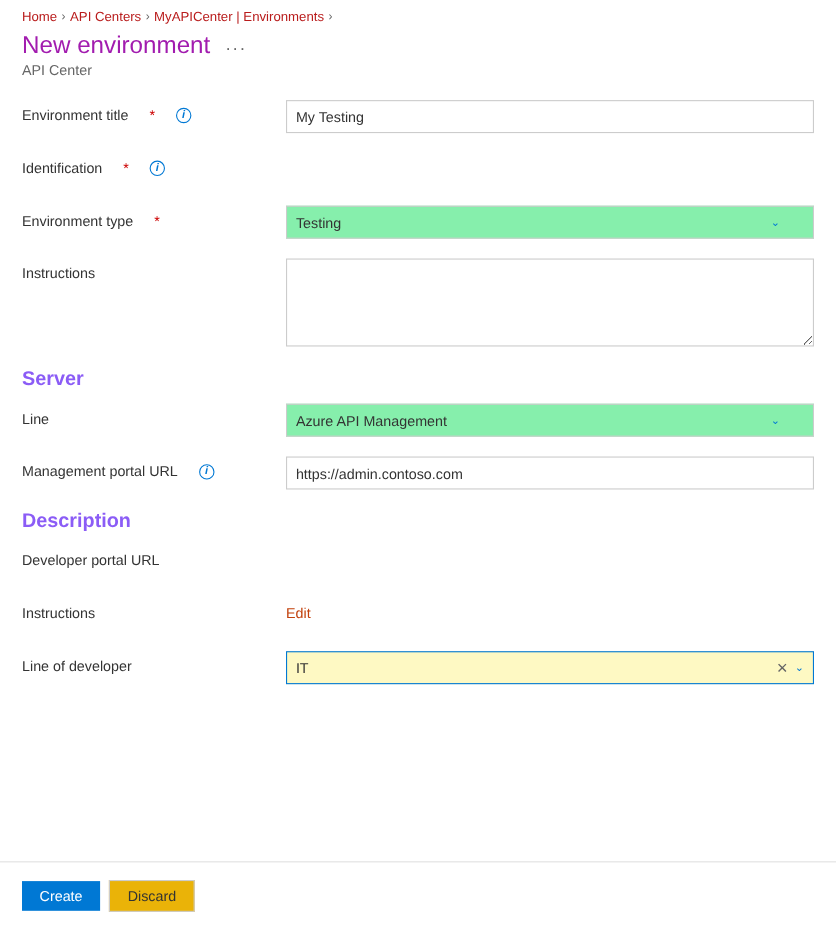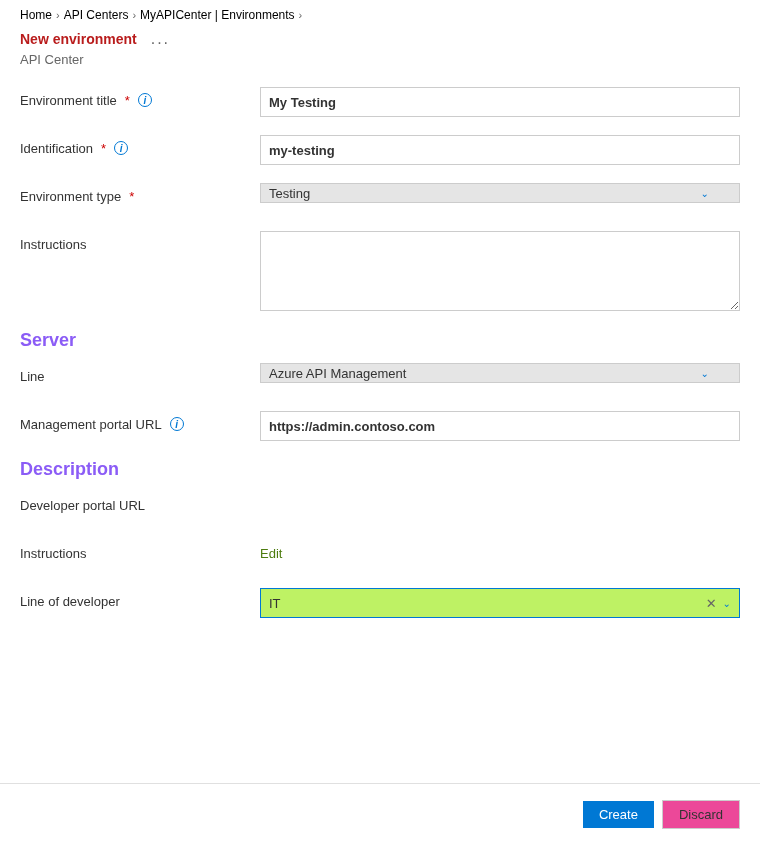--- a/index.html
+++ b/index.html
@@ -17,21 +17,21 @@
     
     .breadcrumb {
       padding: 8px 20px 6px 20px;
       font-size: 12px;
       color: #0078d4;
       display: flex;
       align-items: center;
       gap: 4px;
     }
     .breadcrumb a {
-      color: #000000;
+      color: #b91c1c;
       text-decoration: none;
     }
     .breadcrumb .sep {
       color: #666;
       font-size: 11px;
     }
 
     
     .main-content {
       flex: 1;
@@ -39,23 +39,23 @@
     }
 
     
     .page-header {
       display: flex;
       align-items: center;
       gap: 8px;
       margin-bottom: 2px;
     }
     .page-title {
-      font-size: 14px;
-      font-weight: 700;
-      color: #b91c1c;
+      font-size: 22px;
+      font-weight: 400;
+      color: #a21caf;
     }
     .ellipsis-btn {
       font-size: 16px;
       color: #666;
       cursor: pointer;
       padding: 2px 6px;
       border: none;
       background: none;
       letter-spacing: 2px;
     }
@@ -72,22 +72,22 @@
       margin-bottom: 16px;
       min-height: 32px;
     }
     .form-label {
       width: 240px;
       min-width: 240px;
       padding-top: 6px;
       font-size: 13px;
       color: #333;
       display: flex;
-      align-items: flex-start;
-      gap: 8px;
+      align-items: center;
+      gap: 19px;
     }
     .form-label .required {
       color: #c00;
     }
     .info-icon {
       width: 14px;
       height: 14px;
       border-radius: 50%;
       border: 1.5px solid #0078d4;
       color: #0078d4;
@@ -105,34 +105,33 @@
     }
     .form-input {
       width: 100%;
       height: 30px;
       border: 1px solid #ccc;
       padding: 4px 8px;
       font-size: 13px;
       color: #333;
       outline: none;
       font-family: inherit;
-      font-weight: bold;
     }
     .form-select-wrapper {
       position: relative;
       width: 100%;
     }
     .form-select-display {
       width: 100%;
-      height: 20px;
+      height: 30px;
       border: 1px solid #ccc;
       padding: 4px 30px 4px 8px;
       font-size: 13px;
       color: #333;
-      background: #e5e5e5;
+      background: #86efac;
       cursor: pointer;
       display: flex;
       align-items: center;
       justify-content: space-between;
     }
     .form-select-display .chevron {
       color: #0078d4;
       font-size: 10px;
       pointer-events: none;
     }
@@ -152,34 +151,34 @@
     .section-header {
       font-size: 18px;
       font-weight: 600;
       color: #8b5cf6;
       margin-bottom: 12px;
       margin-top: 5px;
     }
 
     
     .edit-link {
-      color: #4d7c0f;
+      color: #c2410c;
       text-decoration: none;
       font-size: 13px;
       cursor: pointer;
       padding-top: 6px;
       display: inline-block;
     }
     .lob-input-row {
       display: flex;
       align-items: center;
       border: 1.5px solid #0078d4;
       padding: 0 8px;
       height: 30px;
-      background: #bef264;
+      background: #fef9c3;
     }
     .lob-input-text {
       flex: 1;
       font-size: 13px;
       color: #333;
     }
     .lob-icons {
       display: flex;
       align-items: center;
       gap: 6px;
@@ -201,33 +200,32 @@
       border-top: 1px solid #e0e0e0;
       margin: 0;
     }
 
     
     .footer {
       padding: 16px 20px;
       display: flex;
       gap: 8px;
       align-items: center;
-      justify-content: flex-end;
     }
     .btn-primary {
       background: #0078d4;
       color: #fff;
       border: none;
       padding: 6px 16px;
       font-size: 13px;
       cursor: pointer;
       font-family: inherit;
     }
     .btn-secondary {
-      background: #ec4899;
+      background: #eab308;
       color: #333;
       border: 1px solid #ccc;
       padding: 6px 16px;
       font-size: 13px;
       cursor: pointer;
       font-family: inherit;
     }
   </style>
 </head>
 <body>
@@ -259,23 +257,20 @@
       <input type="text" class="form-input" value="My Testing" style="">
     </div>
   </div>
 
   <div class="form-row">
     <div class="form-label">
       <span>Identification</span>
       <span class="required"> *</span>
       <span class="info-icon">i</span>
     </div>
-    <div class="form-control">
-      <input type="text" class="form-input" value="my-testing" style="">
-    </div>
   </div>
 
   <div class="form-row">
     <div class="form-label">
       <span>Environment type</span>
       <span class="required"> *</span>
     </div>
     <div class="form-control">
       <div class="form-select-wrapper">
         <div class="form-select-display">

